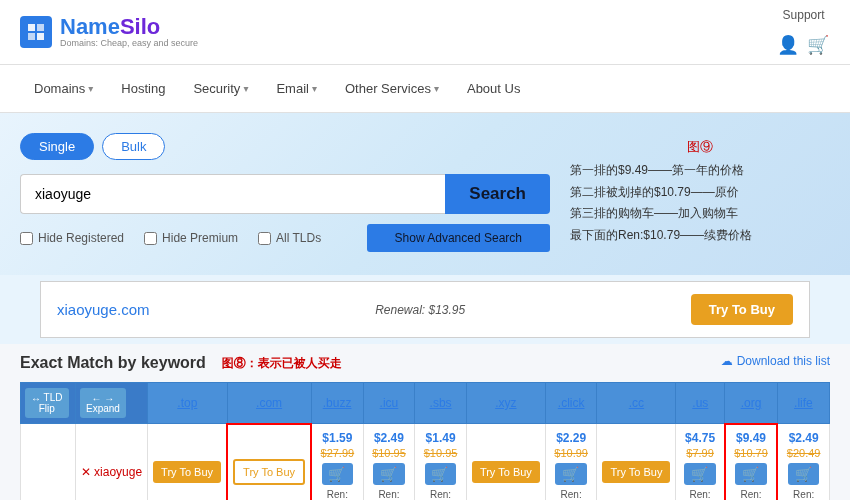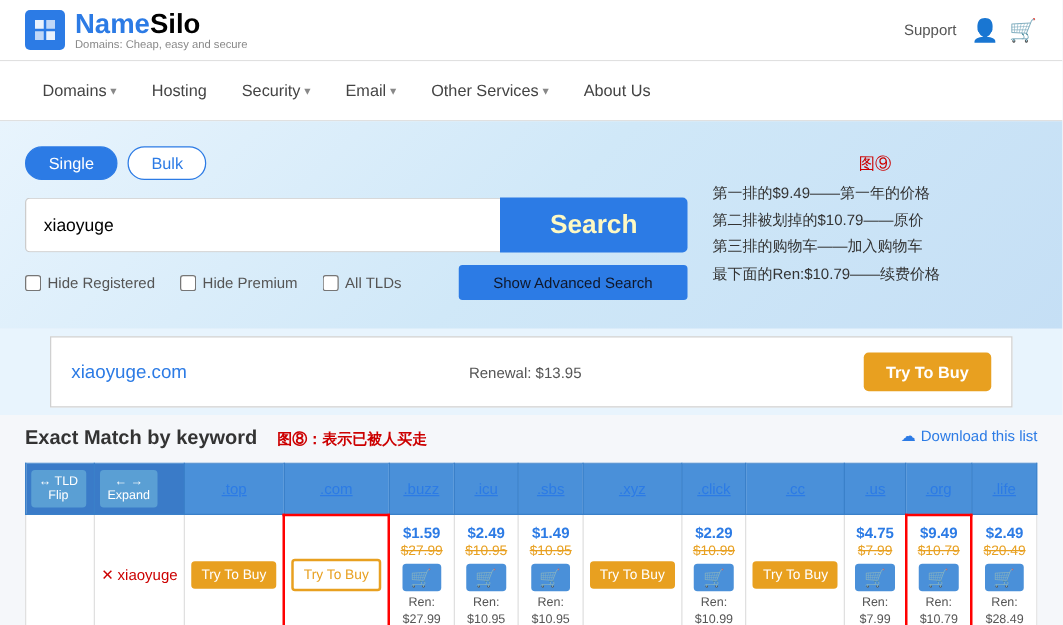--- a/index.html
+++ b/index.html
@@ -4,52 +4,52 @@
   <style>
     * { box-sizing: border-box; margin: 0; padding: 0; }
     body { font-family: Arial, sans-serif; background: #f5f7fa; font-size: 13px; color: #333; width: 850px; overflow-x: hidden; }
 
     
     .top-bar { background: #fff; border-bottom: 1px solid #e0e0e0; padding: 8px 20px; display: flex; align-items: center; justify-content: space-between; }
     .logo-area { display: flex; align-items: center; gap: 8px; }
     .logo-icon { width: 32px; height: 32px; background: #2c7be5; border-radius: 4px; display: flex; align-items: center; justify-content: center; color: white; font-size: 16px; }
     .logo-text { display: flex; flex-direction: column; }
     .logo-name { font-size: 22px; font-weight: bold; color: #2c7be5; line-height: 1; }
-    .logo-name span { color: #000000; }
+    .logo-name span { color: #6d28d9; }
     .logo-tagline { font-size: 9px; color: #888; }
-    .top-right { display: flex; align-items: center; gap: 12px; }
+    .top-right { display: flex; align-items: center; gap: 12px; flex-direction: column; }
     .support-text { font-size: 12px; color: #555; }
     .search-box-small { display: flex; align-items: center; border: 1px solid #ccc; border-radius: 3px; overflow: hidden; }
     .search-box-small input { border: none; outline: none; padding: 4px 8px; font-size: 12px; width: 130px; }
     .search-box-small button { background: #2c7be5; border: none; color: white; padding: 5px 8px; cursor: pointer; }
     .top-icons { display: flex; gap: 8px; color: #555; font-size: 18px; }
 
     
     .nav-bar { background: #fff; border-bottom: 1px solid #e0e0e0; padding: 0 20px; display: flex; align-items: center; }
     .nav-item { padding: 16px 14px; font-size: 13px; color: #444; cursor: pointer; white-space: nowrap; display: flex; align-items: center; gap: 3px; }
     .nav-item .arrow { font-size: 10px; color: #888; }
 
     
     .hero { background: linear-gradient(135deg, #e8f4fd 0%, #d0e8f8 50%, #c5dff5 100%); padding: 20px 20px 15px; }
     .tab-buttons { display: flex; gap: 8px; margin-bottom: 14px; }
     .tab-btn { padding: 5px 18px; border-radius: 20px; border: 1px solid #2c7be5; font-size: 13px; cursor: pointer; }
     .tab-btn.active { background: #2c7be5; color: white; }
     .tab-btn.inactive { background: white; color: #2c7be5; }
     .search-row { display: flex; gap: 0; margin-bottom: 10px; }
     .search-input-main { flex: 1; padding: 10px 14px; border: 1px solid #ccc; border-right: none; border-radius: 4px 0 0 4px; font-size: 14px; outline: none; }
-    .search-btn-main { background: #2c7be5; color: #fef9c3; border: none; padding: 10px 40px; font-size: 21px; font-weight: bold; border-radius: 0 4px 4px 0; cursor: pointer; }
+    .search-btn-main { background: #2c7be5; color: #0f172a; border: none; padding: 10px 24px; font-size: 17px; font-weight: bold; border-radius: 0 4px 4px 0; cursor: pointer; }
     .filter-row { display: flex; align-items: center; gap: 20px; margin-bottom: 8px; }
     .filter-item { display: flex; align-items: center; gap: 5px; font-size: 12px; color: #555; cursor: pointer; }
     .filter-item input[type=checkbox] { cursor: pointer; }
     .advanced-search-btn { margin-left: auto; background: #2c7be5; color: #0f172a; border: none; padding: 7px 28px; font-size: 12px; border-radius: 3px; cursor: pointer; }
 
     
     .domain-result { background: white; border: 1px solid #d0d0d0; margin: 0 20px; padding: 12px 16px; display: flex; align-items: center; justify-content: space-between; font-size: 14px; }
     .domain-result .domain-name { color: #2c7be5; font-size: 15px; }
-    .domain-result .renewal { color: #555; font-size: 12px; }
+    .domain-result .renewal { color: #555; font-size: 12px; font-style: italic; }
     .try-buy-btn { background: #e8a020; color: white; border: none; padding: 8px 18px; border-radius: 4px; font-size: 13px; font-weight: bold; cursor: pointer; }
 
     
     .main-content { padding: 10px 20px; background: #f5f7fa; }
     .section-header { display: flex; align-items: flex-start; justify-content: space-between; margin-bottom: 10px; }
     .section-title { font-size: 16px; font-weight: bold; color: #333; }
     .download-link { color: #2c7be5; font-size: 12px; display: flex; align-items: center; gap: 4px; cursor: pointer; }
 
     
     .tld-table { width: 100%; border-collapse: collapse; background: white; border: 1px solid #ddd; font-size: 12px; }

